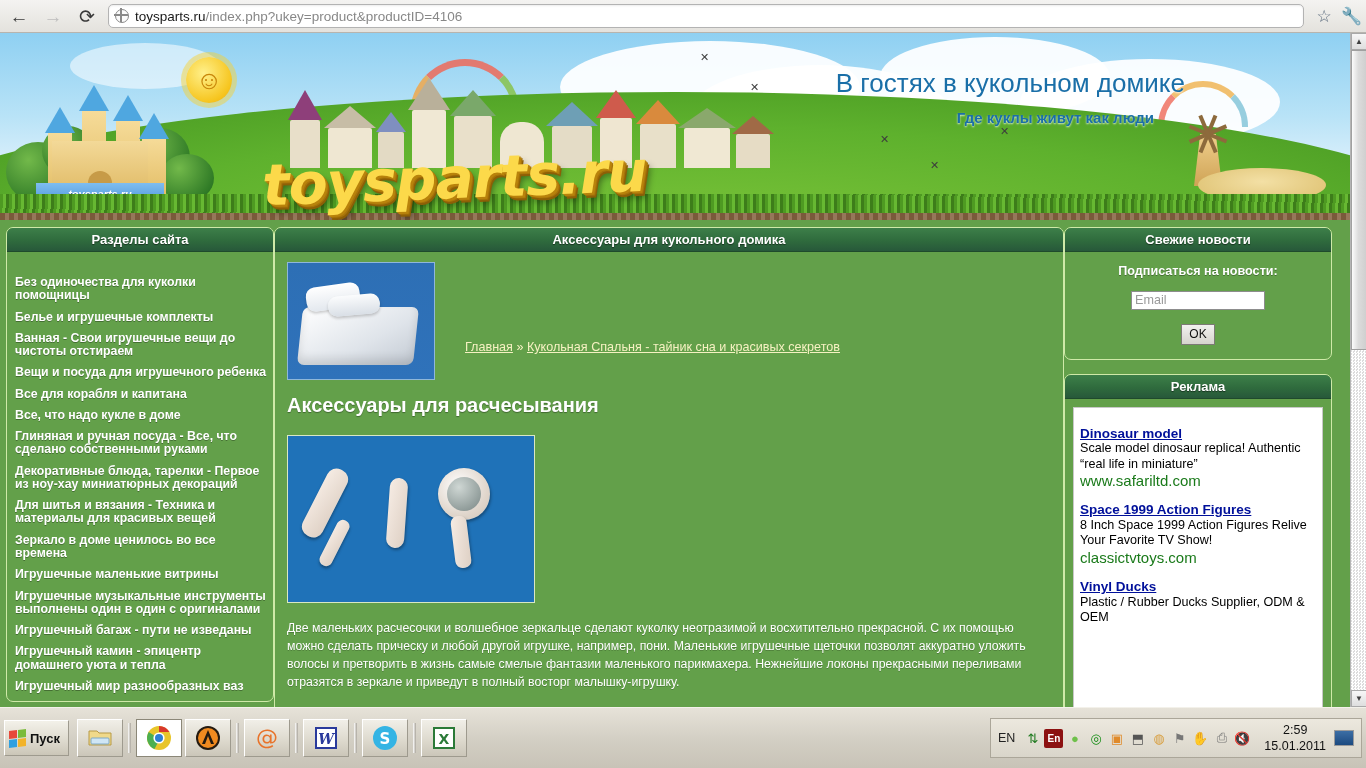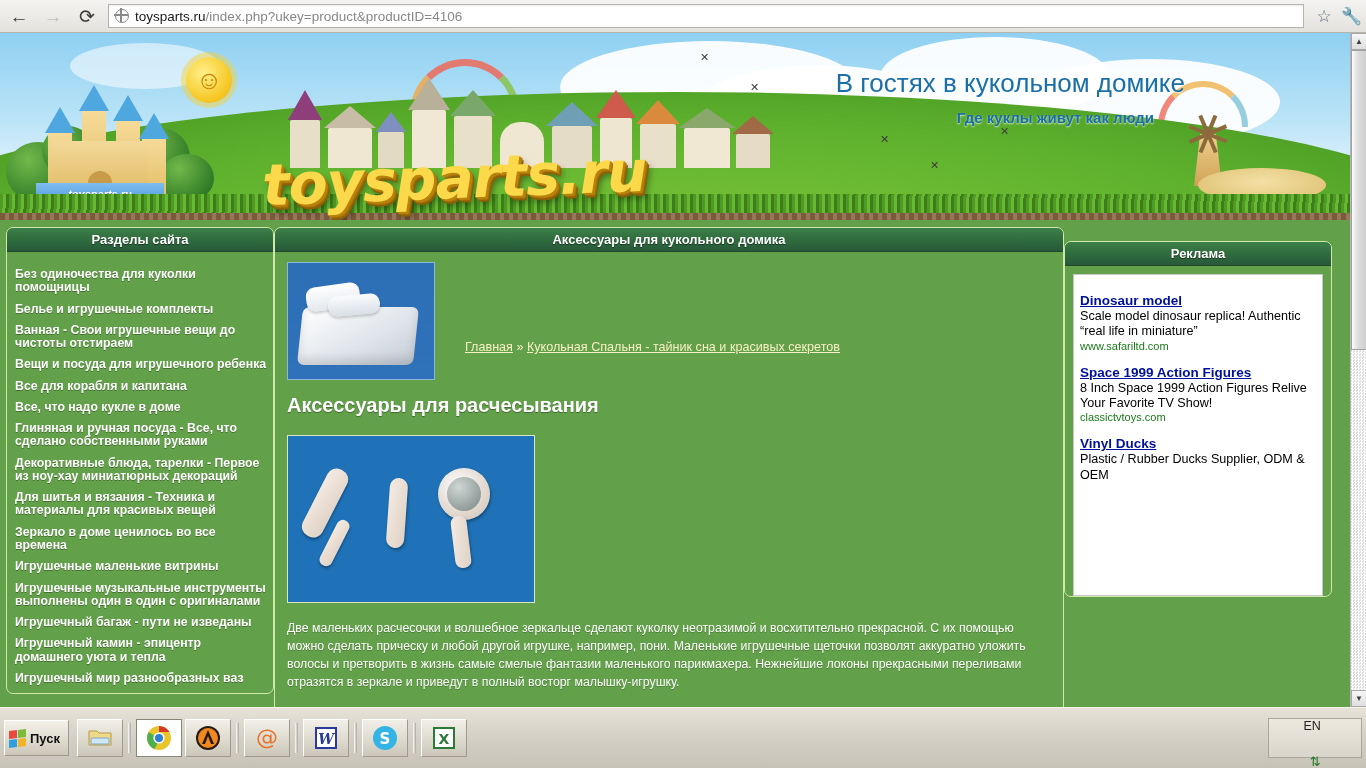--- a/index.html
+++ b/index.html
@@ -21,21 +21,21 @@
   }
   .nav-btn {
     width: 30px; height: 28px; margin-left: 4px;
     display: flex; align-items: center; justify-content: center;
     color: #3a3a3a; font-size: 19px; line-height: 1;
     background: transparent; border: none;
   }
   .nav-btn.disabled { color: #bdbdbd; }
   #url-bar {
     flex: 1; height: 24px; margin: 0 6px 0 6px;
-    background: #fff; border: 1px solid #b3b3b3; border-radius: 0;
+    background: #fff; border: 1px solid #b3b3b3; border-radius: 5px;
     display: flex; align-items: center; padding: 0 6px;
     box-shadow: inset 0 1px 2px rgba(0,0,0,.08);
   }
   #url-globe {
     width: 14px; height: 14px; border-radius: 50%;
     border: 1.6px solid #8a8a8a; margin-right: 6px; flex: 0 0 auto;
     position: relative; background: #fbfbfb;
   }
   #url-globe::before {
     content: ""; position: absolute; left: 4.3px; top: -1.6px;
@@ -184,21 +184,21 @@
     height: 24px;
     background: linear-gradient(#3d7f49 0%, #2f6b3d 55%, #27583a 100%);
     border-bottom: 1px solid #1f4a2c;
     color: #ffffff; font-size: 13px; font-weight: bold;
     display: flex; align-items: center; justify-content: center;
     text-shadow: 0 1px 1px rgba(0,0,0,.5);
   }
 
   
   #left-col { width: 268px; flex: 0 0 268px; }
-  #menu-list { padding: 12px 0 4px 0; }
+  #menu-list { padding: 4px 0 4px 0; margin-top: 16px; }
   .menu-item {
     display: block; color: #ffffff; font-size: 12.3px; font-weight: bold;
     line-height: 1.08; padding: 4px 5px 4px 8px; text-decoration: none;
     text-shadow: 0 1px 0 rgba(0,0,0,.3);
   }
 
   
   #center-col { width: 790px; flex: 0 0 790px; }
   #center-body { padding: 10px 12px 14px 12px; min-height: 440px; }
   #bedpic {
@@ -297,21 +297,21 @@
     margin-left: 3px;
   }
   #ad-prev { background: #8f9fe0; }
   #ad-next { background: #0015cf; }
   .ad { margin-top: 13px; }
   .ad-title {
     display: block; color: #00109a; font-size: 13.5px; font-weight: bold;
     text-decoration: underline; line-height: 1.18;
   }
   .ad-desc { font-size: 12.6px; color: #000; line-height: 1.22; }
-  .ad-url { font-size: 11px; color: #1a7a1a; }
+  .ad-url { font-size: 15px; color: #1a7a1a; }
 
   
   #vscroll {
     position: absolute; right: 0; top: 33px; width: 16px; height: 674px;
     background: #f0f0f0; border-left: 1px solid #b5b5b5;
   }
   .sb-btn {
     width: 16px; height: 17px; background: linear-gradient(#f7f7f7,#dedede);
     border: 1px solid #a9a9a9; display: flex; align-items: center;
     justify-content: center; font-size: 8px; color: #404040;
@@ -350,23 +350,23 @@
   .qlbar { display: flex; align-items: center; margin-left: 8px; gap: 3px; }
   .task-btn {
     width: 46px; height: 38px; background: linear-gradient(#f1efe8,#dcd8cc 60%,#cbc6b9);
     border: 1px solid #9e9a8e; border-top-color: #fff; border-left-color: #fff;
     display: flex; align-items: center; justify-content: center;
   }
   .task-btn.active { background: #ffffff; border: 1px solid #8b8778; }
   .tb-sep { width: 3px; height: 30px; background: linear-gradient(90deg,#fff,#a9a49a); margin: 0 2px; }
   #tray {
     margin-left: auto; margin-right: 4px; height: 40px;
-    display: flex; align-items: center; gap: 21px;
+    display: flex; align-items: center; gap: 2px;
     background: linear-gradient(#ece8de,#d9d5ca);
-    border: 1px solid #aba699; padding: 0 7px; flex-direction: column;
+    border: 1px solid #aba699; padding: 0 7px;
   }
   #lang-ind { font-size: 12.5px; color: #222; margin-right: 6px; }
   .tray-icon { width: 19px; height: 19px; display: flex; align-items: center; justify-content: center; font-size: 13px; }
   #clock { font-size: 12.5px; color: #111; text-align: center; line-height: 1.28; margin: 0 6px 0 10px; }
   #show-desktop { width: 20px; height: 16px; background: linear-gradient(#3c6ea5,#1c4a80); border: 1px solid #9a9a9a; }
 </style>
 </head>
 <body>
 
 <div id="browser-toolbar">
@@ -513,20 +513,28 @@
             </div>
             <div id="mirror-handle"></div>
           </div>
 
           <p id="product-desc">Две маленьких расчесочки и волшебное зеркальце сделают куколку неотразимой и восхитительно прекрасной. С их помощью можно сделать прическу и любой другой игрушке, например, пони. Маленькие игрушечные щеточки позволят аккуратно уложить волосы и претворить в жизнь самые смелые фантазии маленького парикмахера. Нежнейшие локоны прекрасными переливами отразятся в зеркале и приведут в полный восторг малышку-игрушку.</p>
         </div>
       </div>
     </div>
 
     <div id="right-col">
+      <div class="panel">
+        <div class="panel-head">Свежие новости</div>
+        <div id="news-body">
+          <div id="news-label">Подписаться на новости:</div>
+          <input id="email-input" type="text" placeholder="Email" style="">
+          <div><button id="ok-btn">OK</button></div>
+        </div>
+      </div>
 
       <div class="panel" id="ads-panel">
         <div class="panel-head">Реклама</div>
         <div id="ads-box">
 
           <div class="ad">
             <a class="ad-title" href="#">Dinosaur model</a>
             <div class="ad-desc">Scale model dinosaur replica! Authentic “real life in miniature”</div>
             <div class="ad-url">www.safariltd.com</div>
           </div>

